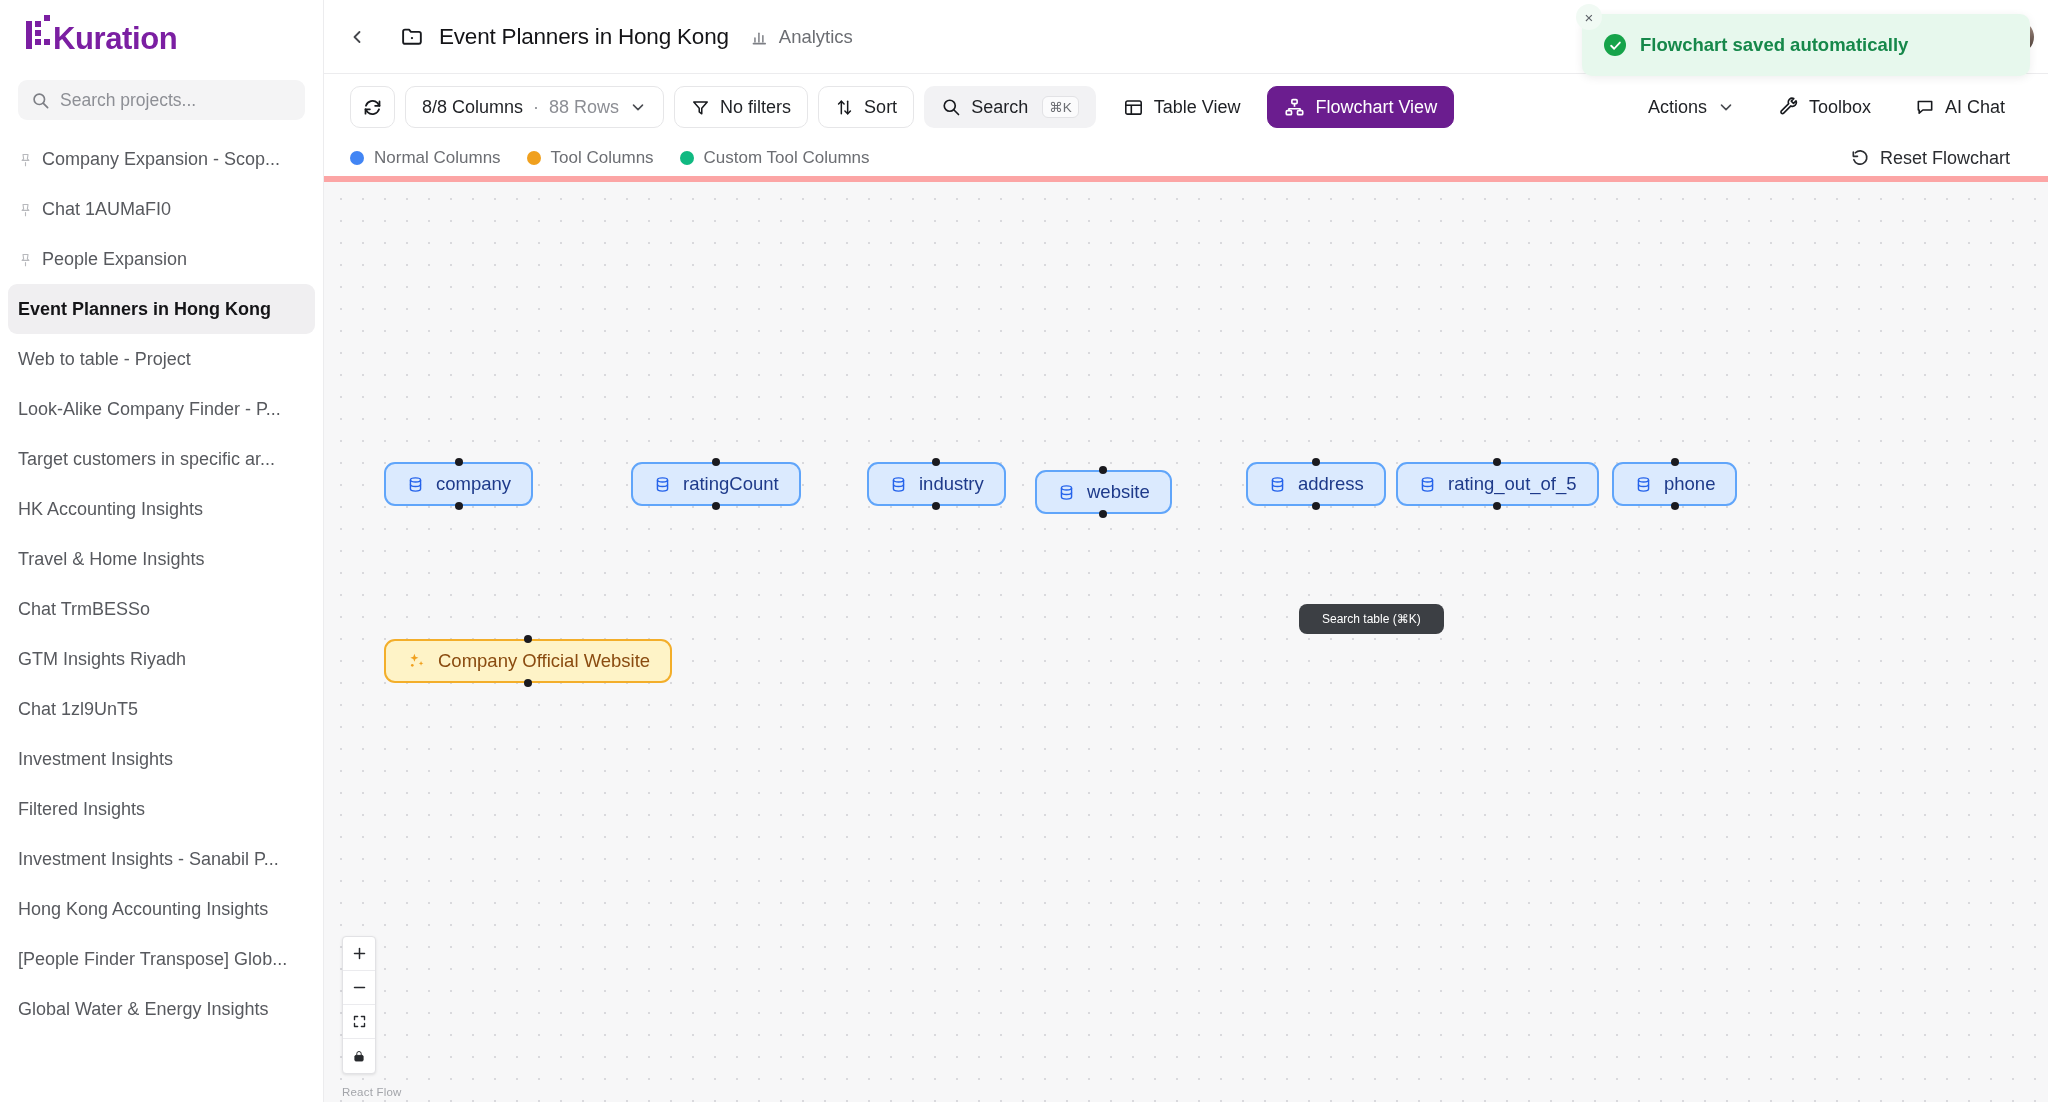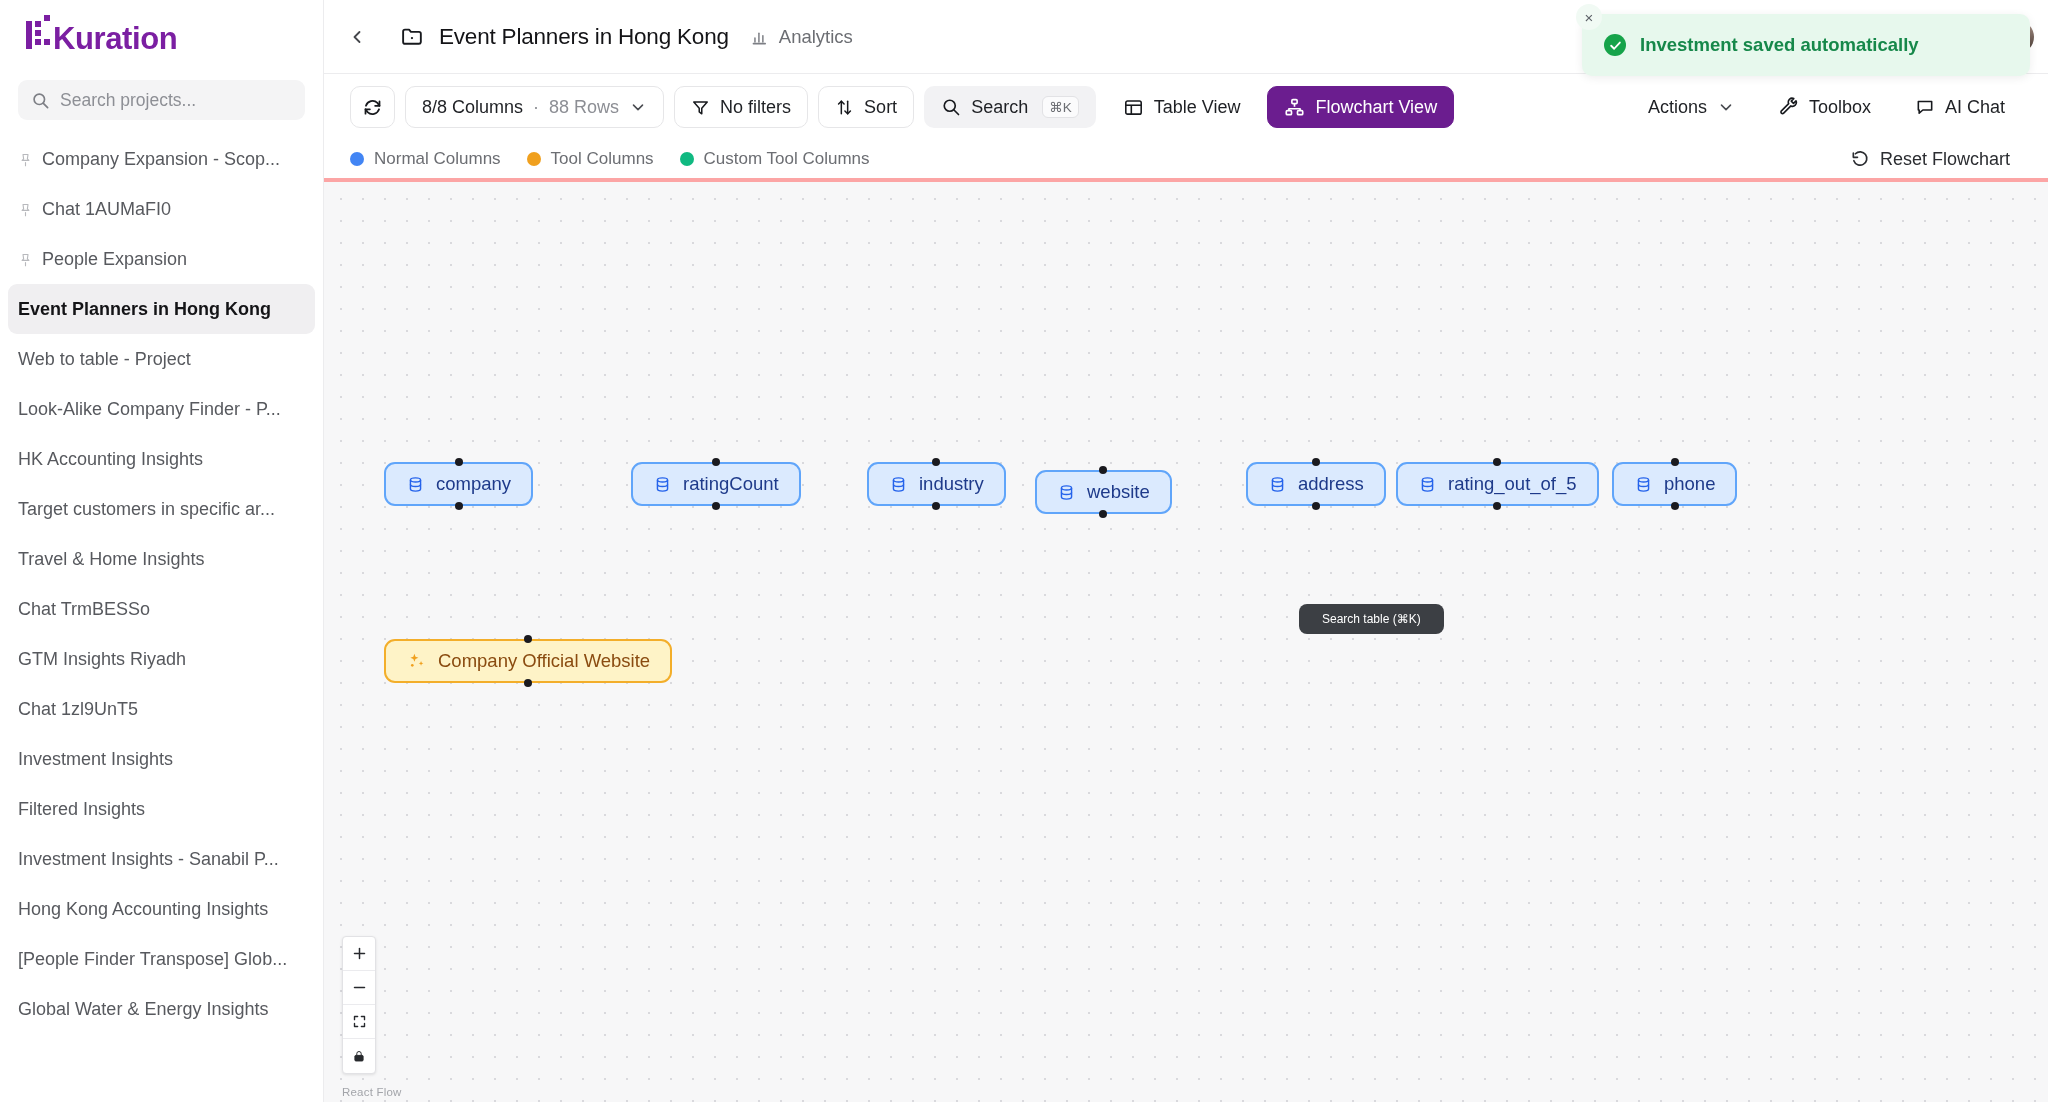--- a/index.html
+++ b/index.html
@@ -120,21 +120,21 @@
   .kbd {
     border: 1px solid #e2e2e5; border-radius: 6px; background: #fbfbfc;
     font-size: 13.5px; color: #6c6e73; padding: 2px 6px; margin-left: 4px;
     font-family: "Liberation Sans", sans-serif;
   }
   .tb-right { margin-left: auto; display: flex; align-items: flex-end; gap: 10px; }
 
   
   .legend-row {
     height: 42px; display: flex; align-items: center;
-    padding: 0 26px; gap: 26px; border-bottom: 4px solid #fca5a5;
+    padding: 0 26px; gap: 26px; border-bottom: 6px solid #fca5a5;
   }
   .legend { display: flex; align-items: center; gap: 10px; font-size: 17px; color: #6c6e73; }
   .dot { width: 14px; height: 14px; border-radius: 50%; }
   .reset-btn {
     margin-left: auto; display: flex; align-items: center; gap: 10px;
     font-size: 18px; color: #2b2d31; padding: 6px 12px; border-radius: 9px;
   }
 
   
   .canvas {
@@ -272,24 +272,24 @@
         <div class="proj-item active">
           <span class="lbl">Event Planners in Hong Kong</span>
         </div>
         <div class="proj-item">
           <span class="lbl">Web to table - Project</span>
         </div>
         <div class="proj-item">
           <span class="lbl">Look-Alike Company Finder - P...</span>
         </div>
         <div class="proj-item">
+          <span class="lbl">Target customers in specific ar...</span>
+        </div>
+        <div class="proj-item">
           <span class="lbl">HK Accounting Insights</span>
-        </div>
-        <div class="proj-item">
-          <span class="lbl">Target customers in specific ar...</span>
         </div>
         <div class="proj-item">
           <span class="lbl">Travel &amp; Home Insights</span>
         </div>
         <div class="proj-item">
           <span class="lbl">Chat TrmBESSo</span>
         </div>
         <div class="proj-item">
           <span class="lbl">GTM Insights Riyadh</span>
         </div>
@@ -615,17 +615,17 @@
       <div class="flow-attr">React Flow</div>
     </div>
 
     <div class="toast">
       <div class="toast-close">×</div>
       <div class="check-circle">
         <svg width="13" height="13" viewBox="0 0 24 24" fill="none" stroke="#ffffff" stroke-width="3.4" stroke-linecap="round" stroke-linejoin="round">
           <polyline points="4 12.5 9.5 18 20 6.5"></polyline>
         </svg>
       </div>
-      <div class="toast-text">Investment saved automatically</div>
+      <div class="toast-text">Flowchart saved automatically</div>
     </div>
 
   </section>
 </div>
 
 </body></html>

